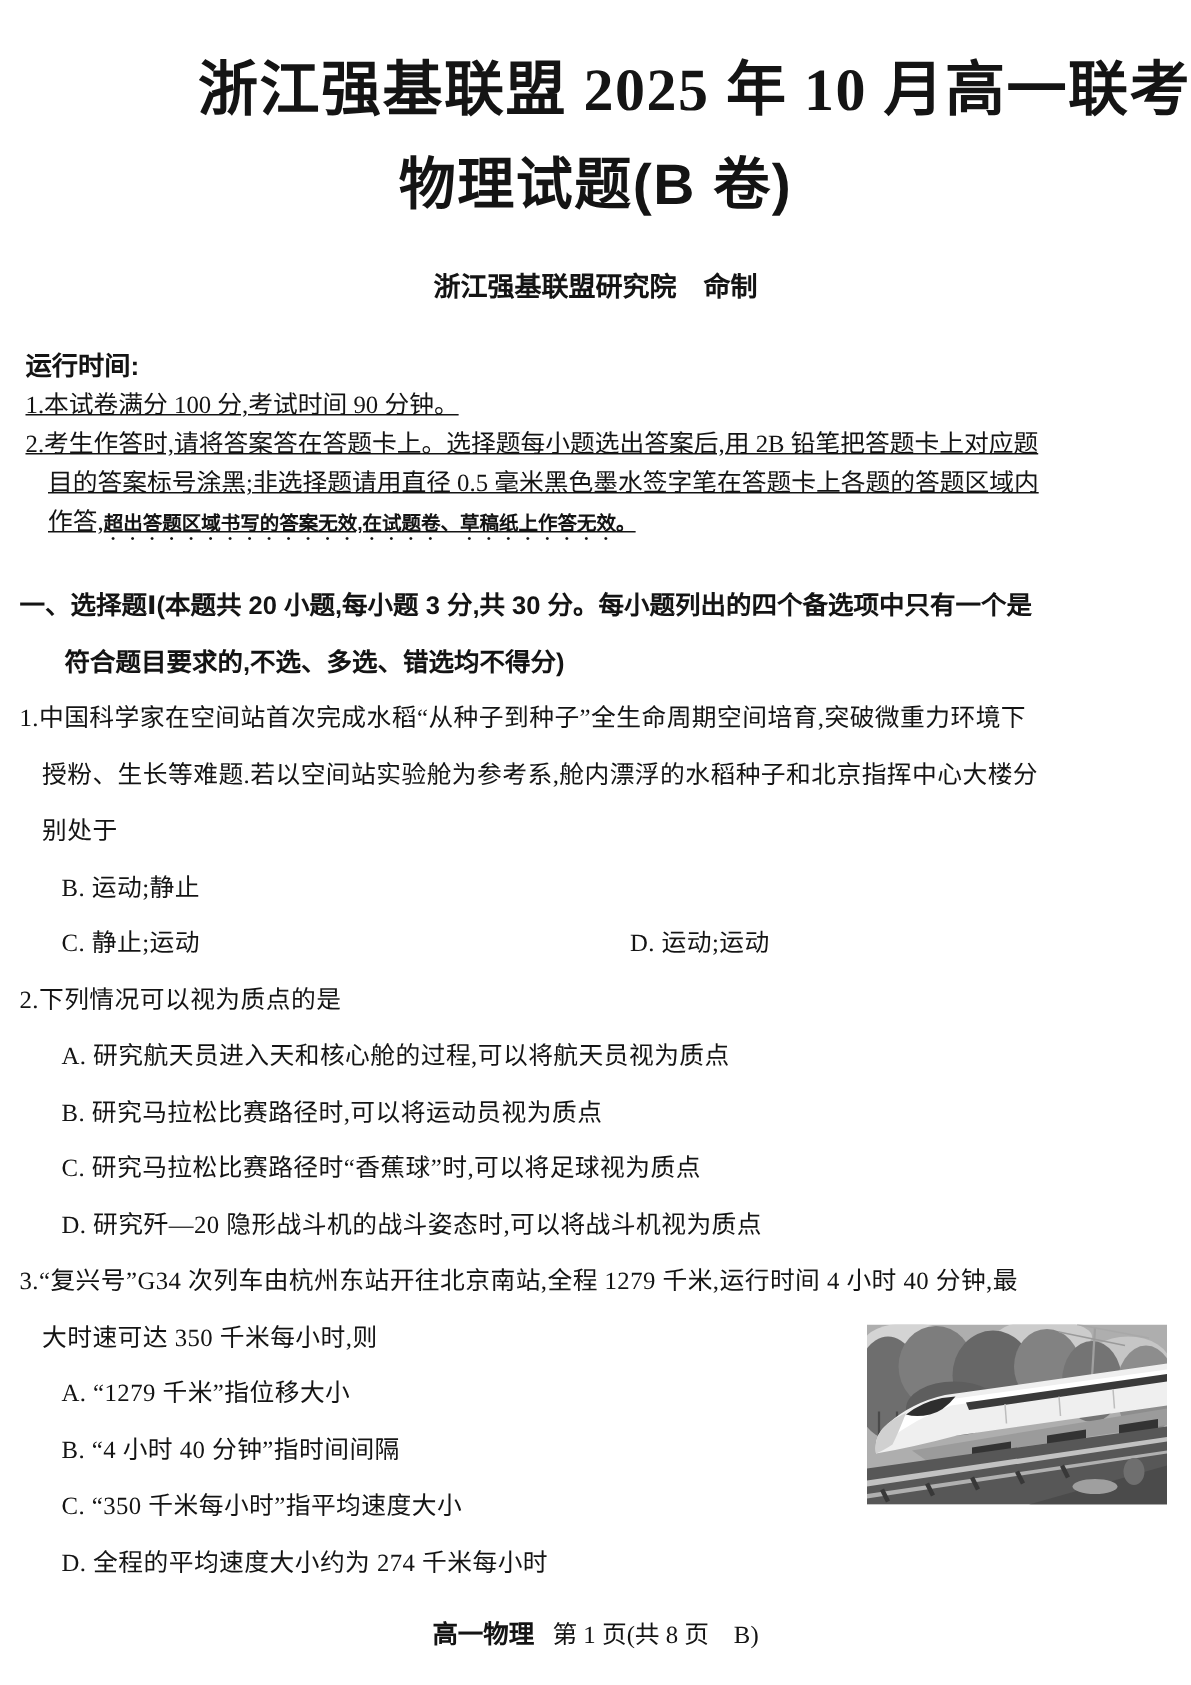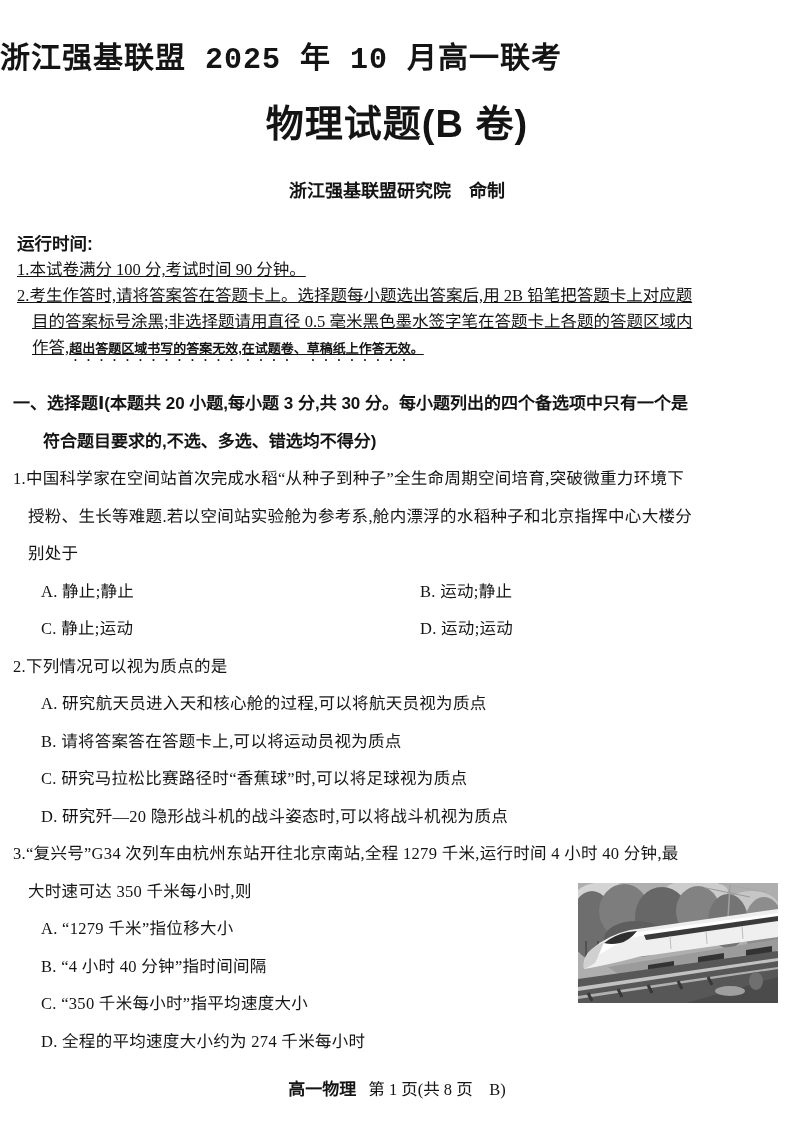--- a/index.html
+++ b/index.html
@@ -8,22 +8,22 @@
   }
   html,body{margin:0;padding:0;background:#ffffff;}
   .page{
     position:relative; width:794px; height:1123px;
     background:#ffffff; color:#141414; overflow:hidden;
     font-family:var(--serif);
   }
   
   .exam-title{
     position:absolute; top:42px; left:0; width:100%;
-    text-align:left; font-family:Liberation Mono, monospace; font-weight:700;
-    font-size:30px; line-height:36px; letter-spacing:1px; white-space:nowrap;
+    text-align:right; font-family:Liberation Serif, serif; font-weight:700;
+    font-size:40px; line-height:36px; letter-spacing:1px; white-space:nowrap;
   }
   .paper-title{
     position:absolute; top:100px; left:0; width:100%;
     text-align:center; font-family:Liberation Sans, sans-serif; font-weight:700;
     font-size:38px; line-height:48px; letter-spacing:1px; white-space:nowrap;
   }
   .organizer{
     position:absolute; top:179px; left:0; width:100%;
     text-align:center; font-family:var(--sans); font-weight:700;
     font-size:18px; line-height:24px; white-space:nowrap;
@@ -75,33 +75,32 @@
   <div class="main">
 
     <div class="m-line sec">一、选择题Ⅰ(本题共 20 小题,每小题 3 分,共 30 分。每小题列出的四个备选项中只有一个是</div>
     <div class="m-line sec sec-cont">符合题目要求的,不选、多选、错选均不得分)</div>
 
     <div>
       <div class="m-line">1.中国科学家在空间站首次完成水稻“从种子到种子”全生命周期空间培育,突破微重力环境下</div>
       <div class="m-line q-cont">授粉、生长等难题.若以空间站实验舱为参考系,舱内漂浮的水稻种子和北京指挥中心大楼分</div>
       <div class="m-line q-cont">别处于</div>
       <div class="m-line opt-row">
-        <span class="cell-a">A. 静止;静止</span>
         <span>B. 运动;静止</span>
       </div>
       <div class="m-line opt-row">
         <span class="cell-a">C. 静止;运动</span>
         <span>D. 运动;运动</span>
       </div>
     </div>
 
     <div>
       <div class="m-line">2.下列情况可以视为质点的是</div>
       <div class="m-line opt">A. 研究航天员进入天和核心舱的过程,可以将航天员视为质点</div>
-      <div class="m-line opt">B. 请将答案答在答题卡上,可以将运动员视为质点</div>
+      <div class="m-line opt">B. 研究马拉松比赛路径时,可以将运动员视为质点</div>
       <div class="m-line opt">C. 研究马拉松比赛路径时“香蕉球”时,可以将足球视为质点</div>
       <div class="m-line opt">D. 研究歼—20 隐形战斗机的战斗姿态时,可以将战斗机视为质点</div>
     </div>
 
     <div>
       <div class="m-line">3.“复兴号”G34 次列车由杭州东站开往北京南站,全程 1279 千米,运行时间 4 小时 40 分钟,最</div>
       <div class="m-line q-cont">大时速可达 350 千米每小时,则</div>
       <div class="m-line opt">A. “1279 千米”指位移大小</div>
       <div class="m-line opt">B. “4 小时 40 分钟”指时间间隔</div>
       <div class="m-line opt">C. “350 千米每小时”指平均速度大小</div>

